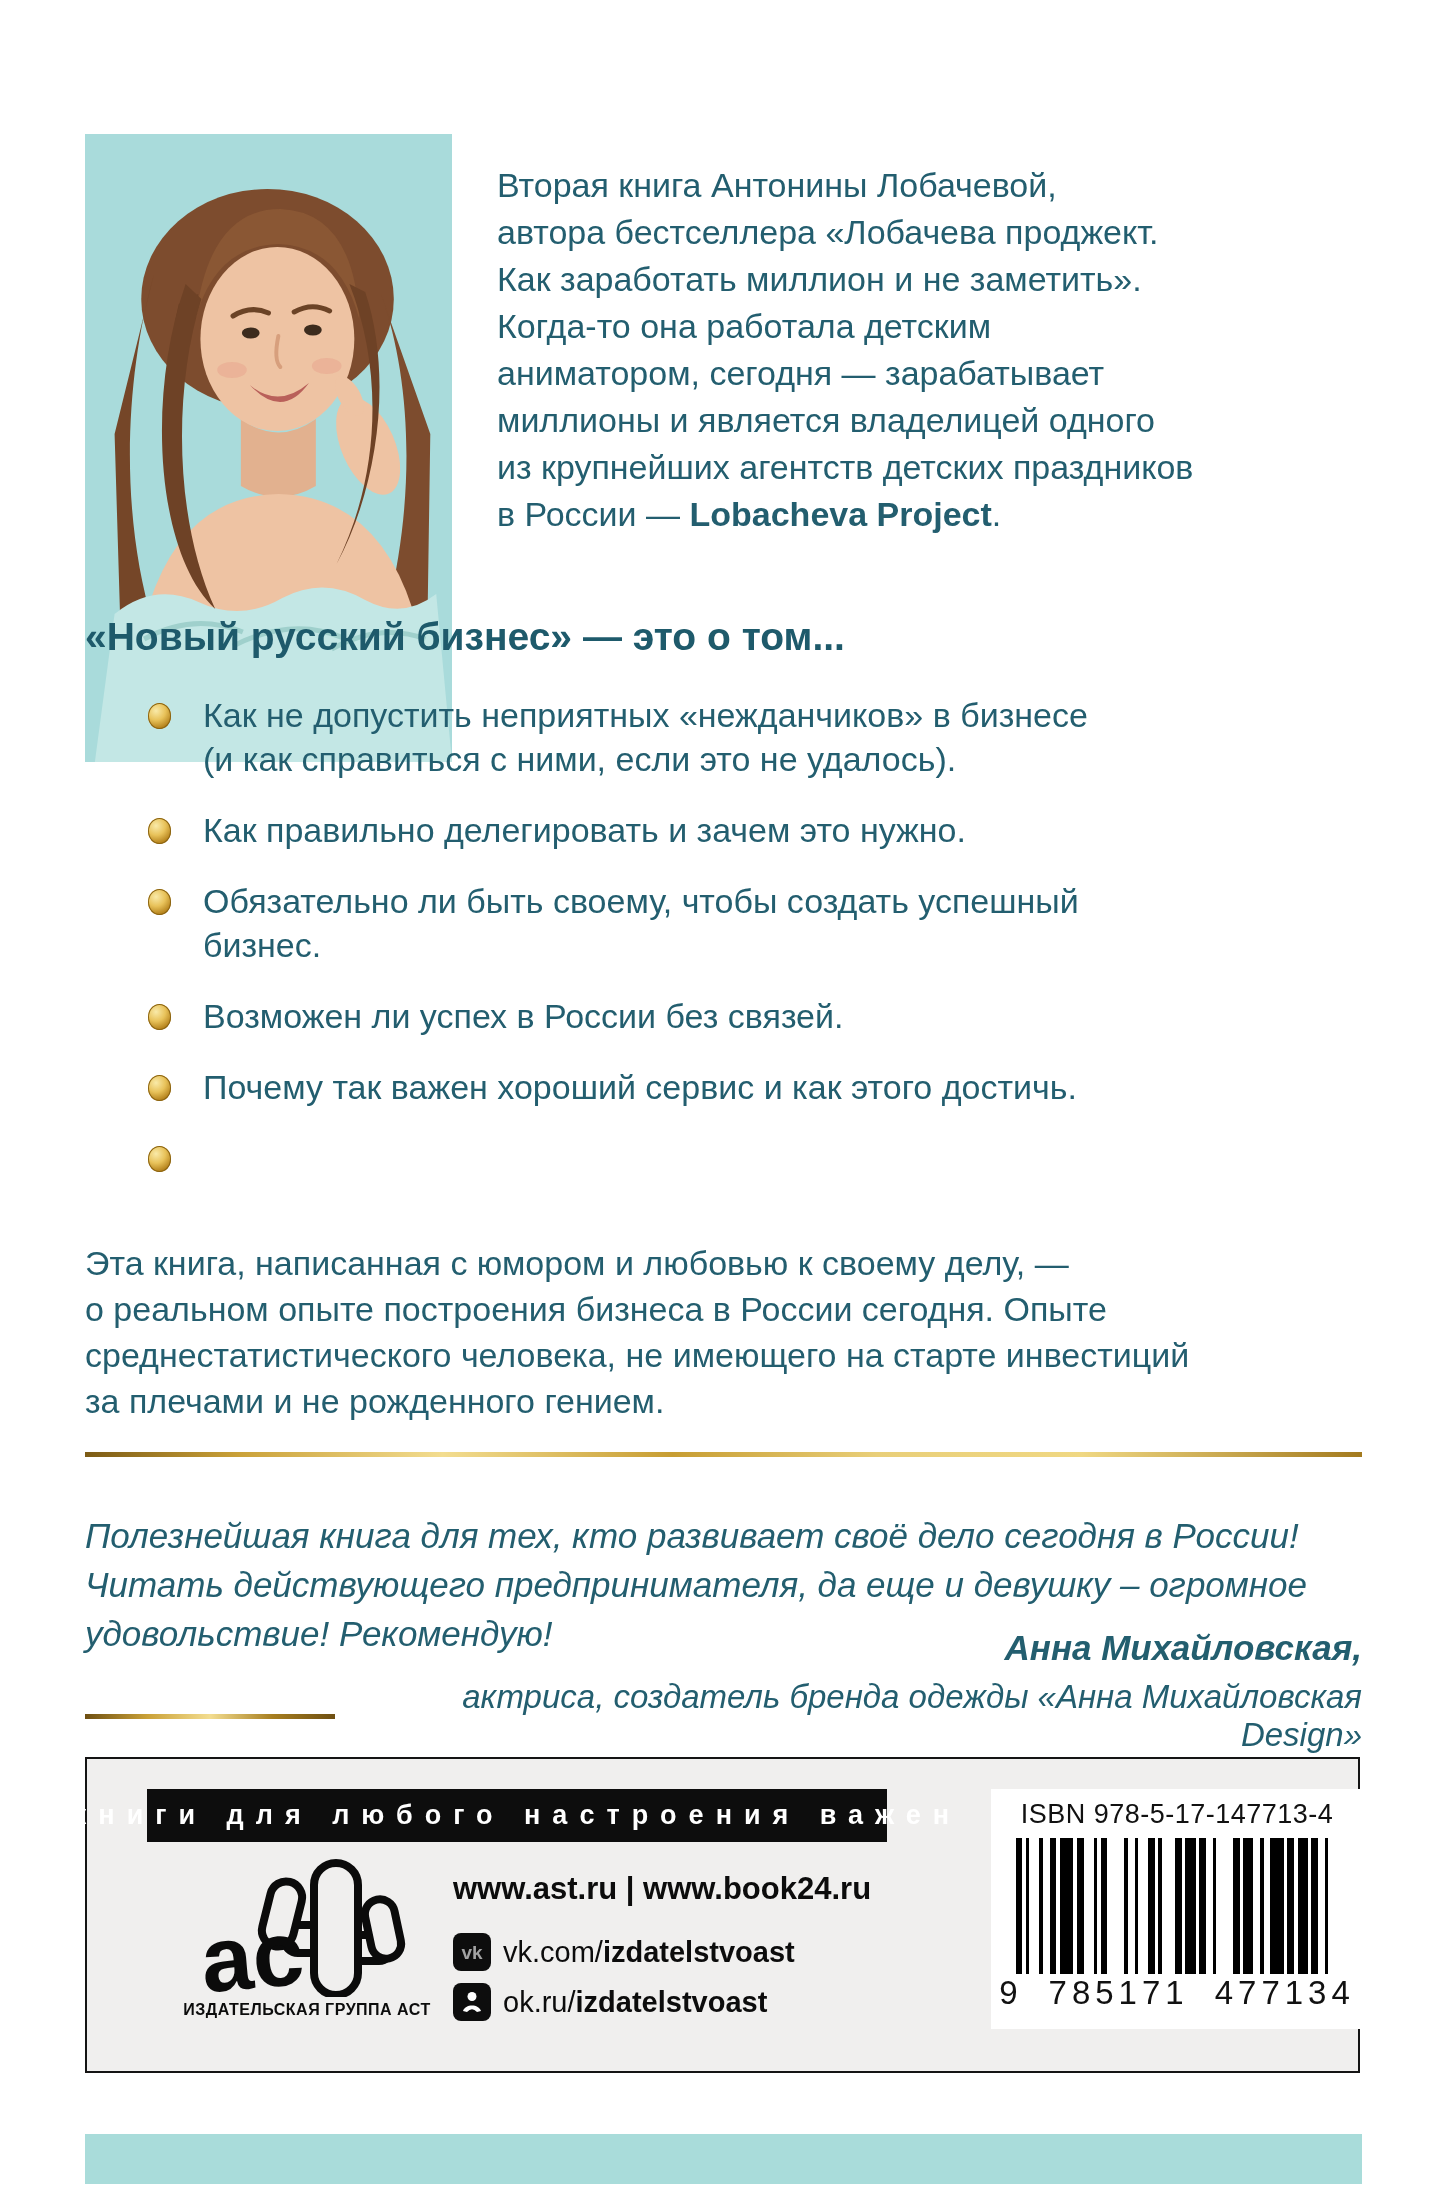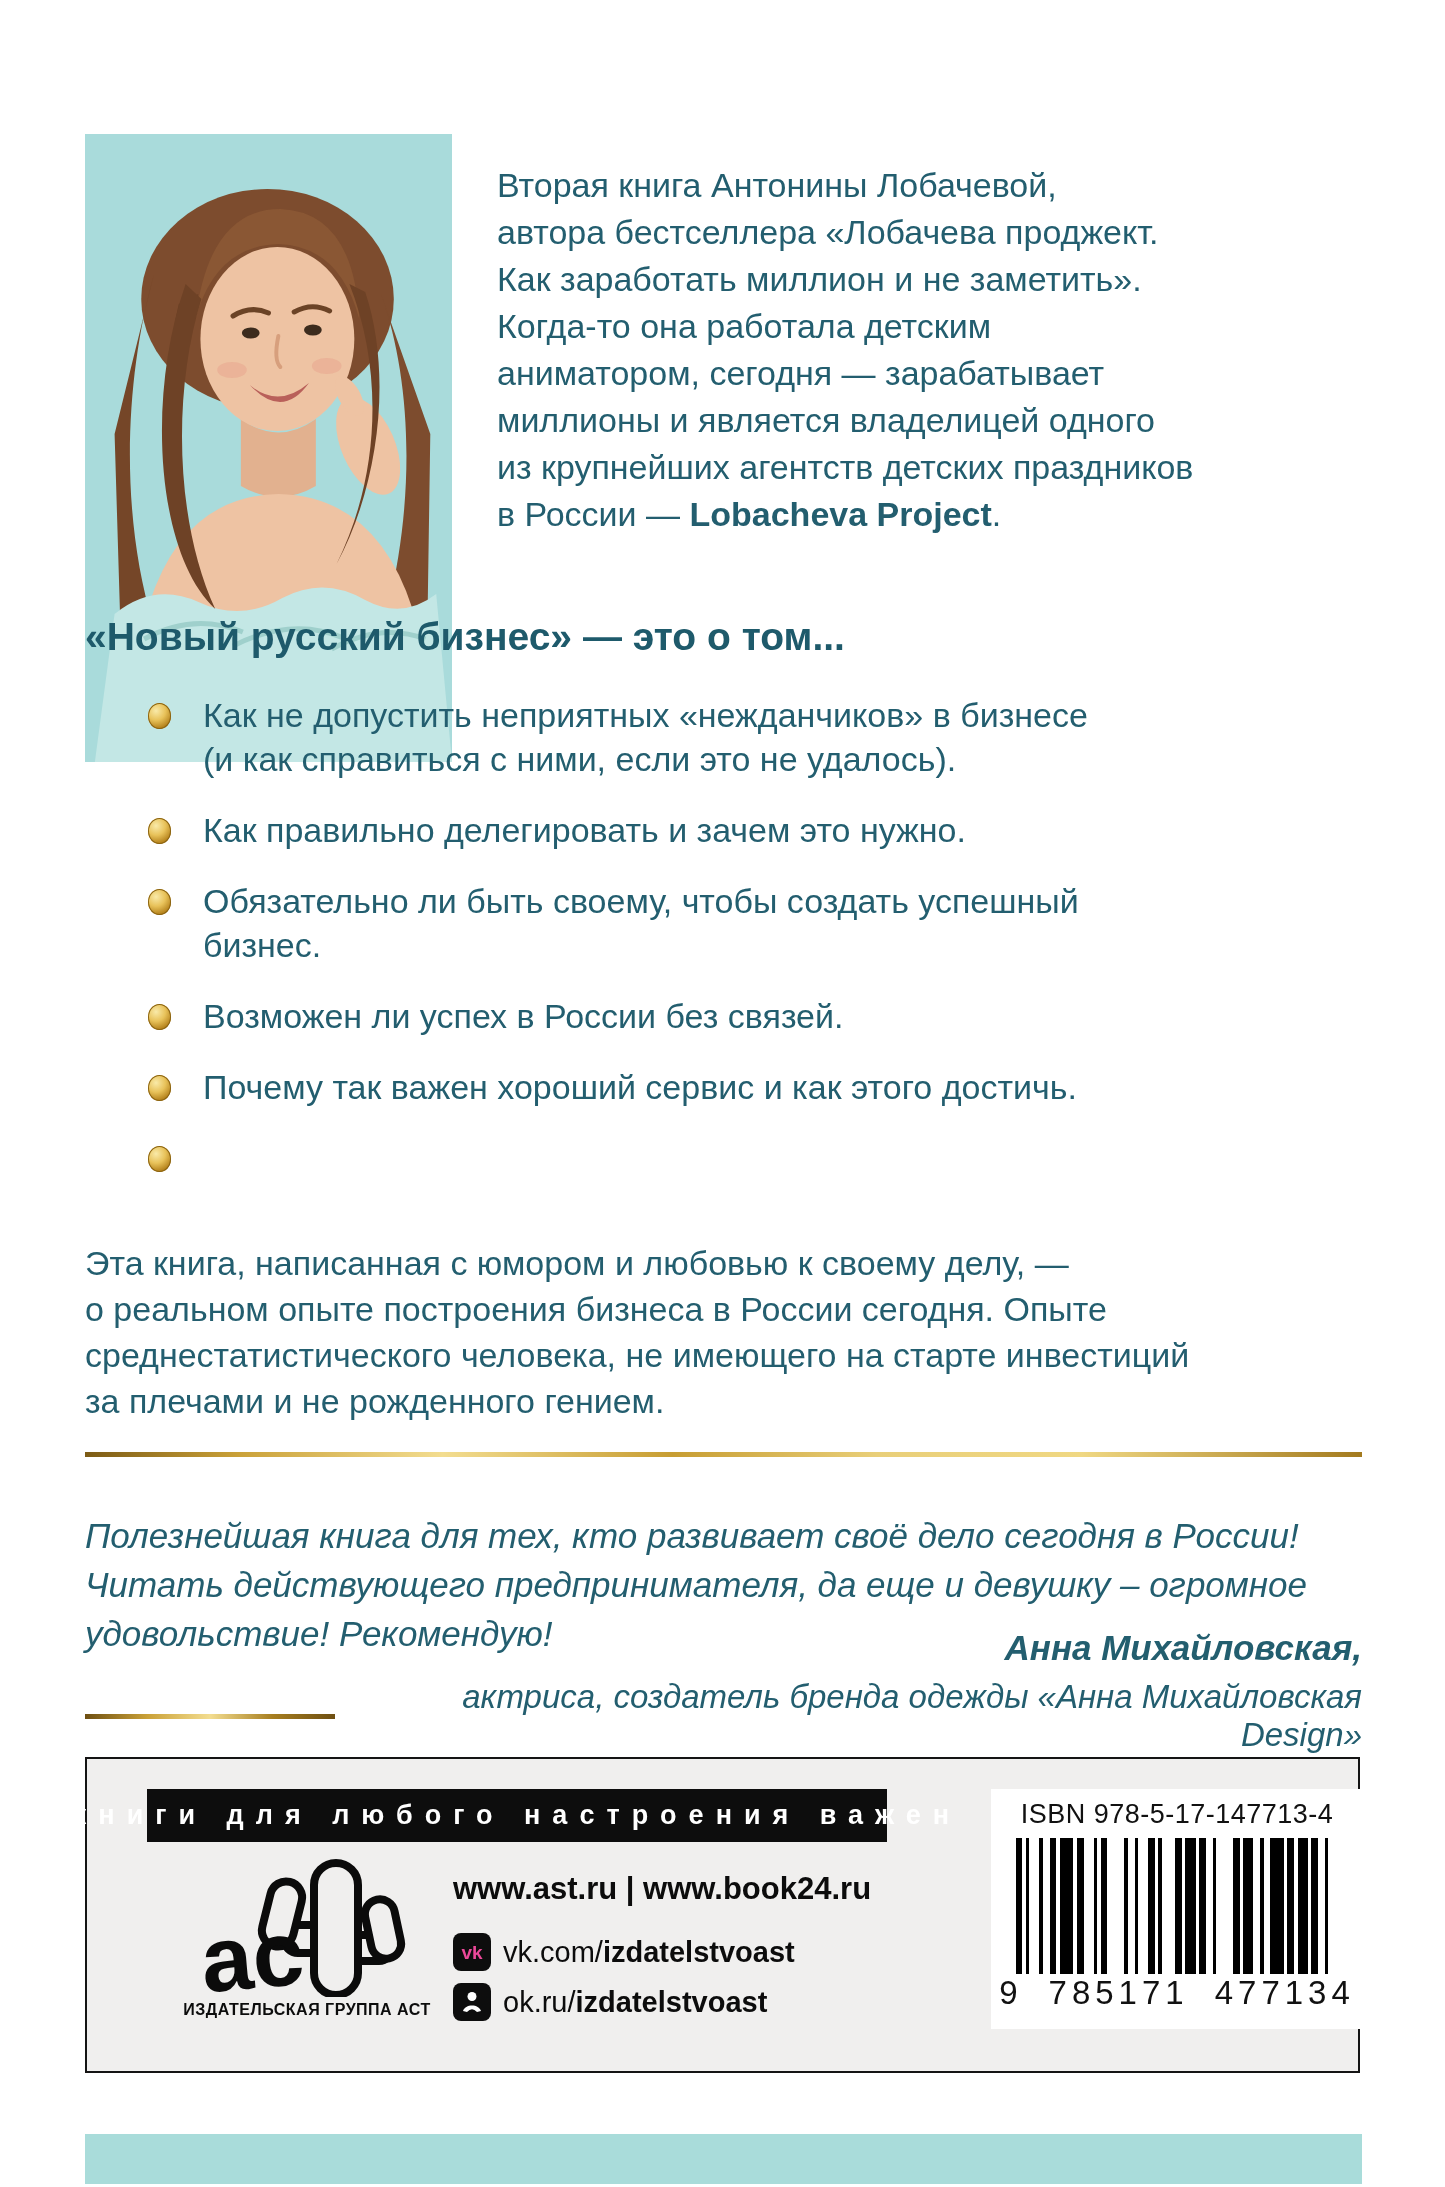--- a/index.html
+++ b/index.html
@@ -51,21 +51,21 @@
               display:flex;align-items:center;justify-content:center;}
   .slogan-bar span{color:#ffffff;font-size:27px;font-weight:bold;letter-spacing:12px;white-space:nowrap;}
   .logo-block{position:absolute;left:85px;top:88px;width:270px;text-align:center;}
   .logo-block svg{display:block;margin:0 auto;}
   .logo-caption{margin-top:4px;font-size:16px;font-weight:bold;letter-spacing:0.5px;}
   .links{position:absolute;left:366px;top:112px;}
   .sites{font-size:31px;font-weight:bold;margin-bottom:26px;}
   .soc-row{display:flex;align-items:center;margin-bottom:12px;font-size:29px;}
   .soc-icon{width:38px;height:38px;border-radius:8px;background:#0d0d0d;margin-right:12px;
             display:flex;align-items:center;justify-content:center;flex:0 0 auto;}
-  .soc-icon span{color:#ec4899;font-size:19px;font-weight:bold;line-height:1;}
+  .soc-icon span{color:#a3a3a3;font-size:19px;font-weight:bold;line-height:1;}
   .soc-row b{font-weight:bold;}
   .barcode-panel{position:absolute;left:888px;top:30px;width:372px;height:240px;background:#ffffff;
                  display:flex;flex-direction:column;align-items:center;margin-left:16px;}
   .isbn{font-size:27px;color:#111;margin-top:10px;letter-spacing:0.5px;}
   .bars{margin-top:8px;height:150px;display:flex;align-items:stretch;}
   .bars i{display:block;height:100%;}
   .digits{display:flex;gap:26px;margin-top:-14px;background:#ffffff;padding:0 6px;
           font-size:33px;letter-spacing:5px;color:#111;}
 
   

